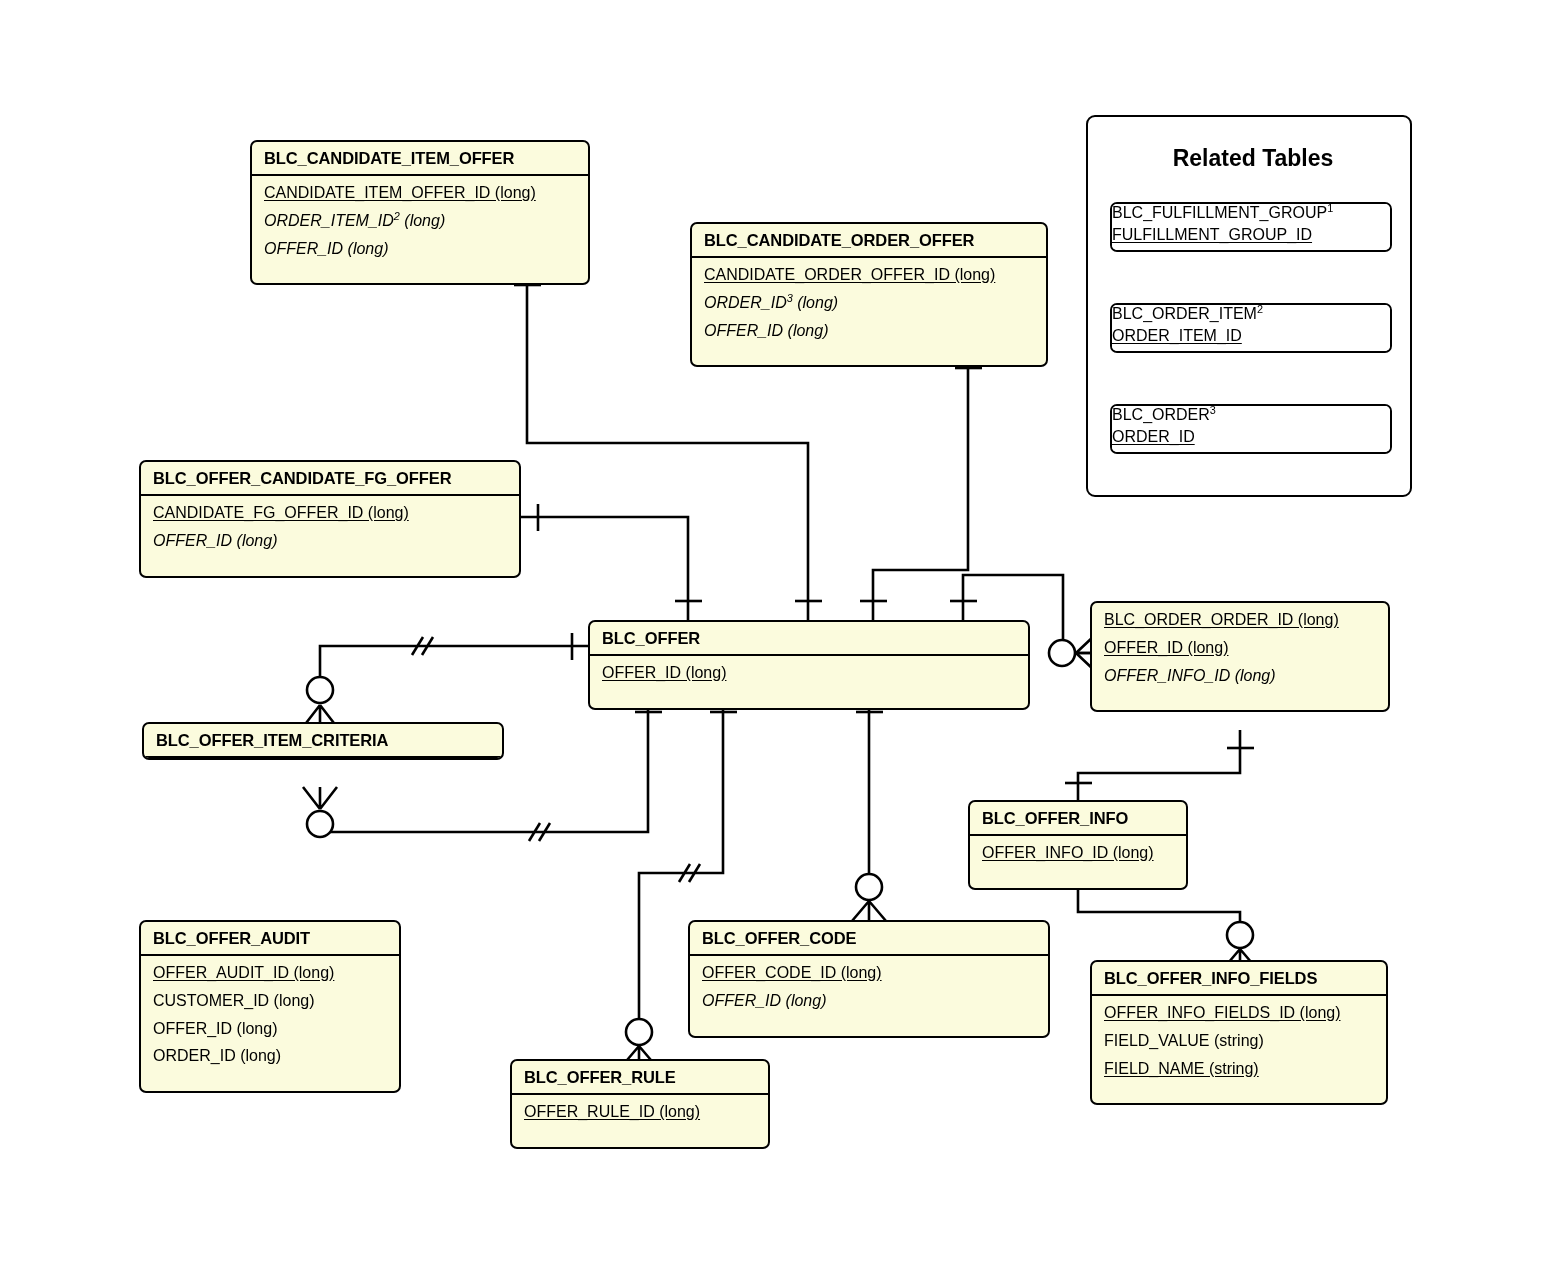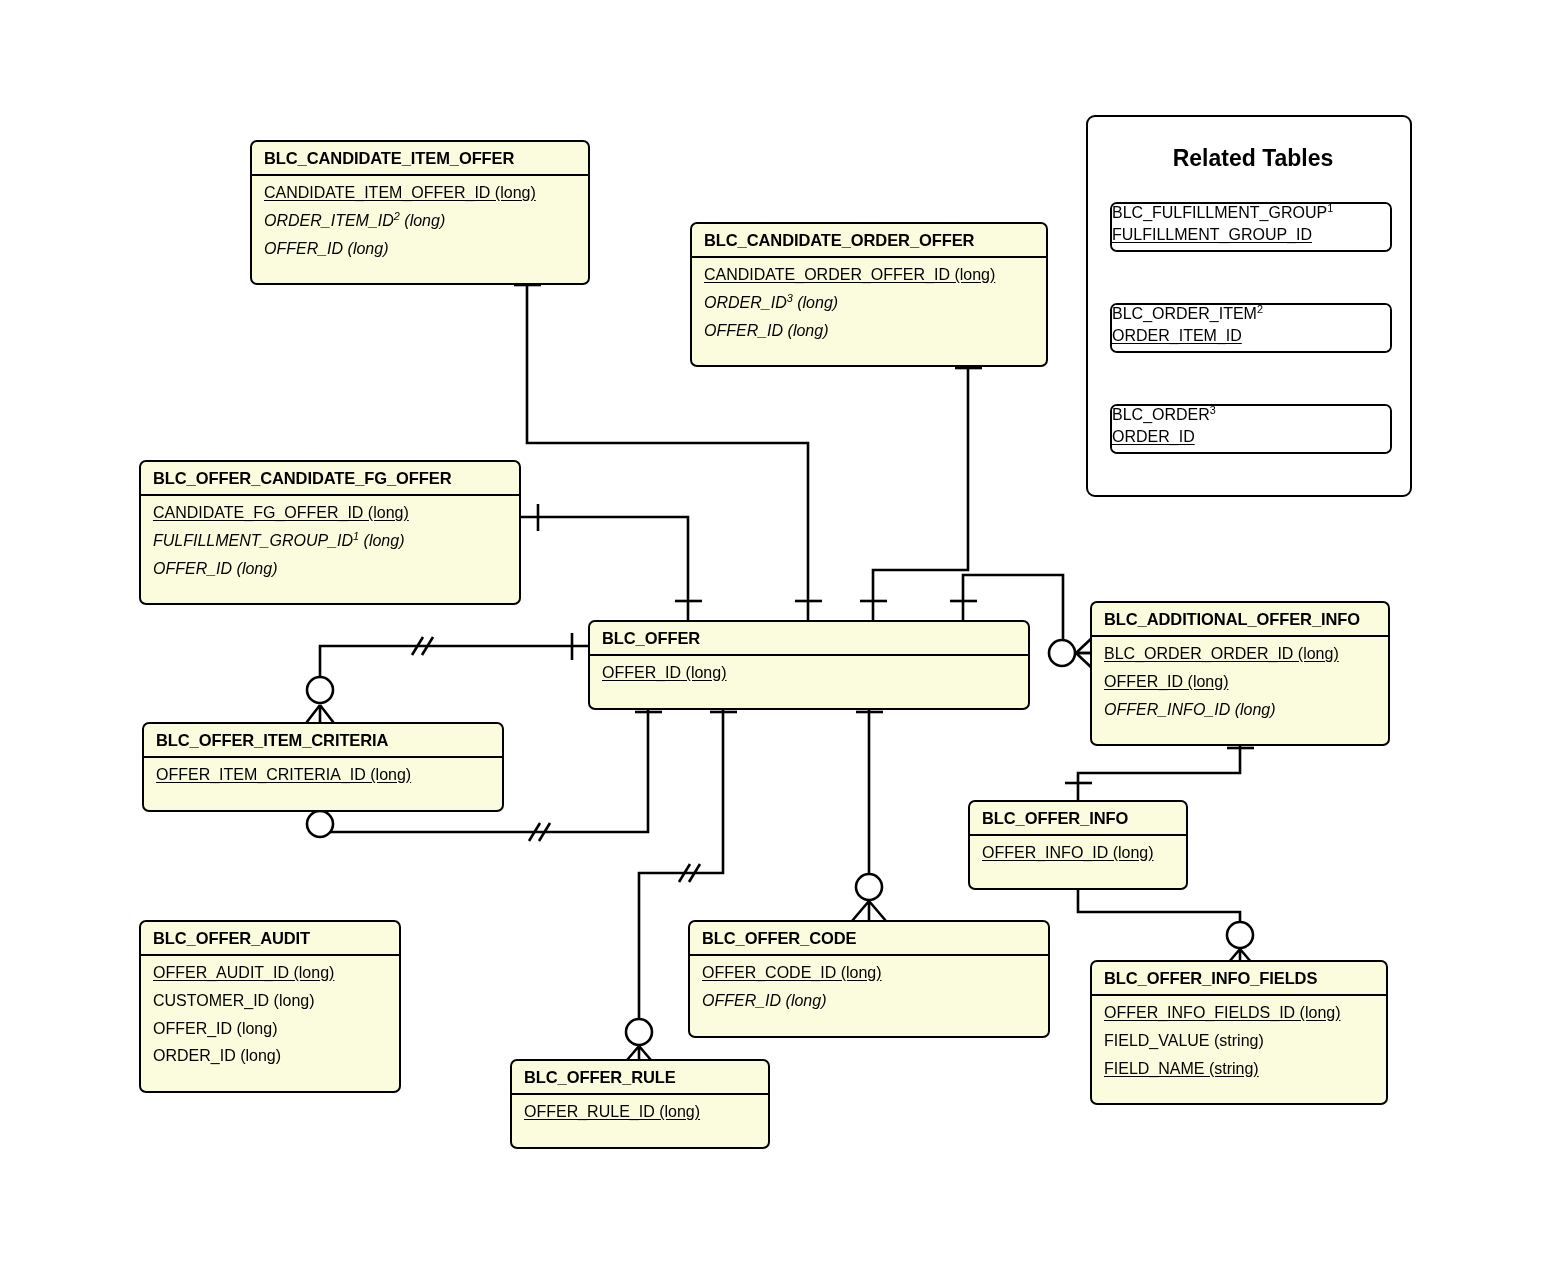--- a/index.html
+++ b/index.html
@@ -189,41 +189,36 @@
       <div class="attr pk">CANDIDATE_ORDER_OFFER_ID (long)</div>
       <div class="attr fk"><span>ORDER_ID</span><sup>3</sup><span> (long)</span></div>
       <div class="attr fk"><span>OFFER_ID</span><span> (long)</span></div>
     </div>
   </div>
 
   <div class="entity" style="left:139px; top:460px; width:382px;">
     <div class="ent-title">BLC_OFFER_CANDIDATE_FG_OFFER</div>
     <div class="ent-body">
       <div class="attr pk">CANDIDATE_FG_OFFER_ID (long)</div>
-      <div class="attr fk"><span>FULFILLMENT_GROUP_ID</span><sup>1</sup><span> (long)</span></div>
       <div class="attr fk"><span>OFFER_ID</span><span> (long)</span></div>
     </div>
   </div>
 
   <div class="entity" style="left:588px; top:620px; width:442px;">
     <div class="ent-title">BLC_OFFER</div>
     <div class="ent-body">
       <div class="attr pk">OFFER_ID (long)</div>
     </div>
   </div>
 
   <div class="entity" style="left:142px; top:722px; width:362px;">
     <div class="ent-title">BLC_OFFER_ITEM_CRITERIA</div>
-    <div class="ent-body">
-      <div class="attr pk">OFFER_ITEM_CRITERIA_ID (long)</div>
-    </div>
   </div>
 
   <div class="entity" style="left:1090px; top:601px; width:300px;">
-    <div class="ent-title">BLC_ADDITIONAL_OFFER_INFO</div>
     <div class="ent-body">
       <div class="attr pk">BLC_ORDER_ORDER_ID (long)</div>
       <div class="attr pk">OFFER_ID (long)</div>
       <div class="attr fk">OFFER_INFO_ID (long)</div>
     </div>
   </div>
 
   <div class="entity" style="left:968px; top:800px; width:220px;">
     <div class="ent-title">BLC_OFFER_INFO</div>
     <div class="ent-body">

